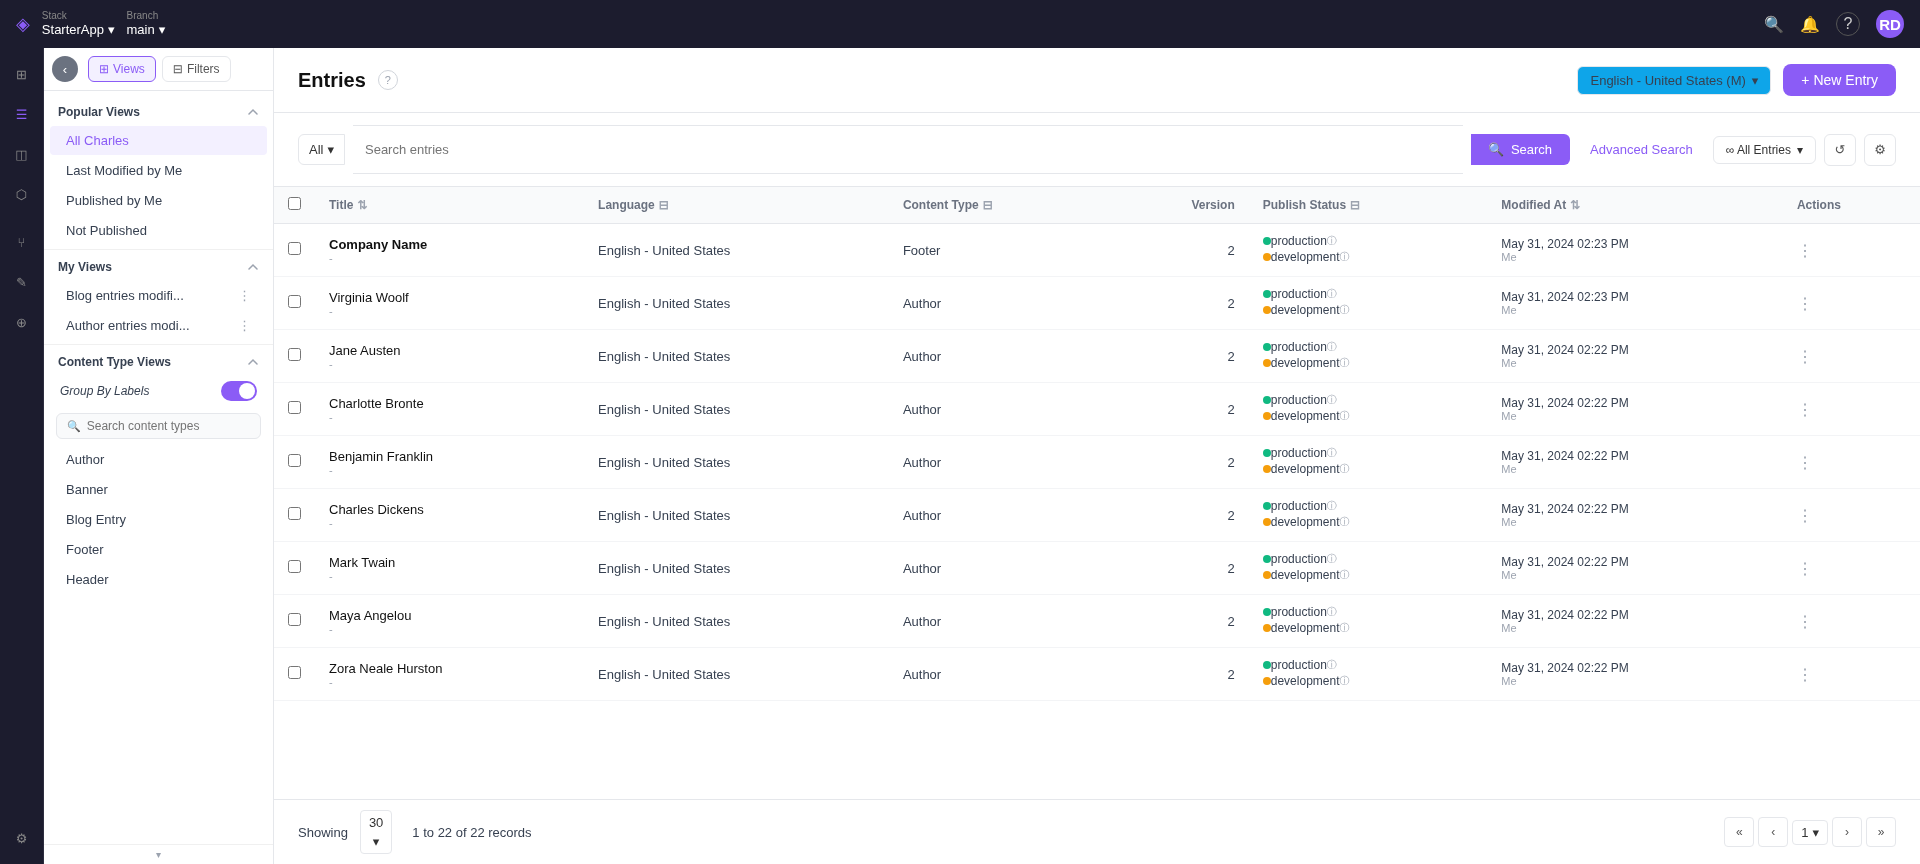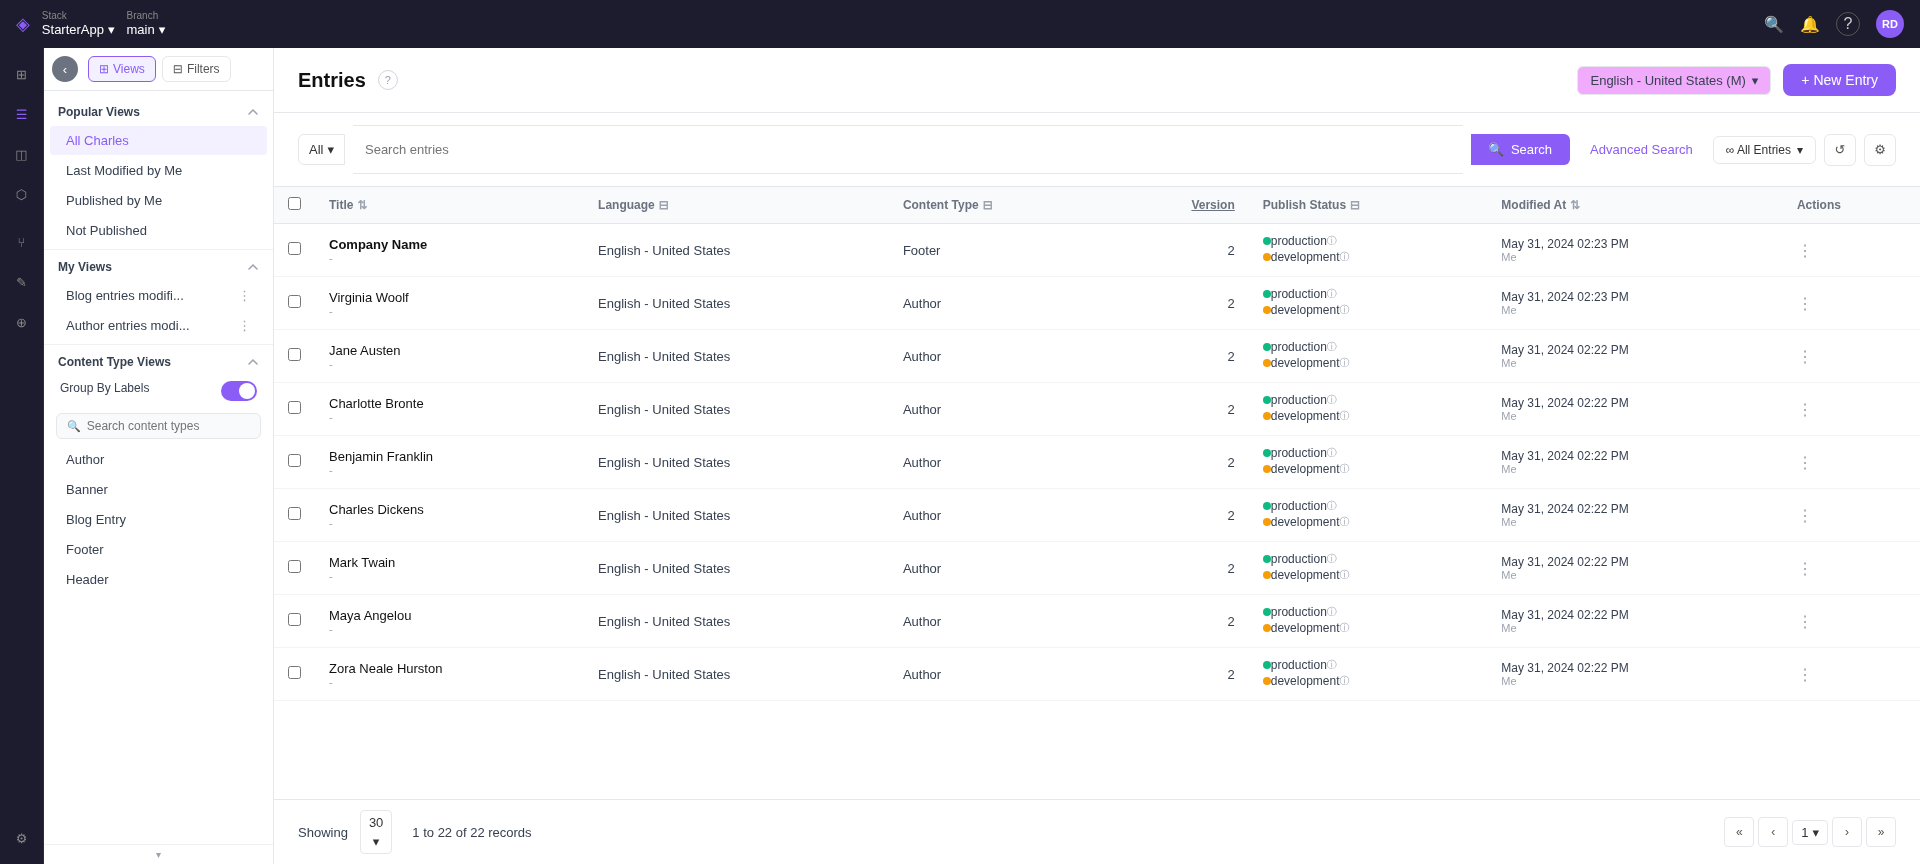--- a/index.html
+++ b/index.html
@@ -12,21 +12,21 @@
     }
     .top-nav-left { display: flex; align-items: center; gap: 12px; }
     .top-nav-logo { color: #8b5cf6; font-size: 18px; }
     .top-nav-stack { display: flex; flex-direction: column; line-height: 1.2; }
     .top-nav-stack .stack-label { font-size: 10px; color: #888; }
     .top-nav-stack .stack-name { font-size: 13px; color: #fff; display: flex; align-items: center; gap: 4px; }
     .top-nav-branch { display: flex; flex-direction: column; line-height: 1.2; }
     .top-nav-branch .branch-label { font-size: 10px; color: #888; }
     .top-nav-branch .branch-name { font-size: 13px; color: #fff; display: flex; align-items: center; gap: 4px; }
     .top-nav-right { display: flex; align-items: center; gap: 16px; color: #ccc; }
-    .avatar { width: 28px; height: 28px; border-radius: 50%; background: #8b5cf6; display: flex; align-items: center; justify-content: center; color: #fff; font-size: 11px; font-weight: bold; }
+    .avatar { width: 28px; height: 28px; border-radius: 50%; background: #8b5cf6; display: flex; align-items: center; justify-content: center; color: #fff; font-size: 15px; font-weight: bold; }
 
     
     .main-layout { display: flex; height: calc(864px - 48px); }
 
     
     .icon-sidebar {
       width: 44px; background: #1c1c2e; display: flex; flex-direction: column; align-items: center; padding: 8px 0; gap: 4px; border-right: 1px solid #2d2d3f;
     }
     .icon-sidebar-item { width: 36px; height: 36px; display: flex; align-items: center; justify-content: center; border-radius: 6px; color: #888; cursor: pointer; }
     .icon-sidebar-item.active { color: #8b5cf6; }
@@ -46,39 +46,39 @@
     .section-header-title { font-weight: 600; font-size: 12px; color: #374151; }
     .section-header svg { color: #9ca3af; }
 
     .nav-item { padding: 7px 16px; cursor: pointer; font-size: 13px; color: #374151; border-radius: 4px; margin: 1px 6px; }
     .nav-item.active { background: #f3f0ff; color: #8b5cf6; font-weight: 500; }
 
     .my-views-item { display: flex; align-items: center; justify-content: space-between; padding: 7px 16px; cursor: pointer; font-size: 13px; color: #374151; border-radius: 4px; margin: 1px 6px; }
 
     .section-divider { border: none; border-top: 1px solid #f0f0f0; margin: 4px 0; }
 
-    .group-by-row { display: flex; align-items: flex-start; justify-content: space-between; padding: 6px 16px; }
+    .group-by-row { display: flex; align-items: center; justify-content: space-between; padding: 6px 16px; font-style: italic; }
     .group-by-label { font-size: 12px; color: #374151; }
     .toggle { width: 36px; height: 20px; border-radius: 10px; background: #8b5cf6; position: relative; cursor: pointer; }
     .toggle-knob { width: 16px; height: 16px; border-radius: 50%; background: #fff; position: absolute; top: 2px; right: 2px; }
 
     .search-content-types { margin: 6px 12px; display: flex; align-items: center; gap: 6px; padding: 5px 10px; border: 1px solid #e5e7eb; border-radius: 6px; background: #f9fafb; }
     .search-content-types input { border: none; background: none; outline: none; font-size: 12px; color: #374151; width: 100%; }
 
     .content-type-item { padding: 7px 16px; cursor: pointer; font-size: 13px; color: #374151; border-radius: 4px; margin: 1px 6px; }
 
     
     .main-content { flex: 1; display: flex; flex-direction: column; overflow: hidden; background: #f5f7fa; }
 
     
     .content-header { display: flex; align-items: center; padding: 16px 24px; background: #fff; border-bottom: 1px solid #e5e7eb; gap: 12px; }
     .entries-title { font-size: 20px; font-weight: 600; color: #111; }
     .help-icon { color: #9ca3af; cursor: pointer; }
     .content-header-right { margin-left: auto; display: flex; align-items: center; gap: 12px; }
-    .lang-selector { display: flex; align-items: center; gap: 6px; padding: 6px 12px; border: 1px solid #e5e7eb; border-radius: 6px; background: #f0abfc; cursor: pointer; font-size: 13px; color: #374151; }
+    .lang-selector { display: flex; align-items: center; gap: 6px; padding: 6px 12px; border: 1px solid #e5e7eb; border-radius: 6px; background: #0ea5e9; cursor: pointer; font-size: 13px; color: #374151; }
     .new-entry-btn { display: flex; align-items: center; gap: 6px; padding: 8px 18px; background: #8b5cf6; color: #fff; border: none; border-radius: 8px; cursor: pointer; font-size: 14px; font-weight: 500; }
 
     
     .search-bar { display: flex; align-items: center; padding: 12px 24px; background: #fff; border-bottom: 1px solid #e5e7eb; gap: 8px; }
     .search-filter-select { display: flex; align-items: center; gap: 4px; padding: 7px 10px; border: 1px solid #e5e7eb; border-radius: 6px 0 0 6px; background: #fff; font-size: 13px; cursor: pointer; }
     .search-input { flex: 1; padding: 16px 12px; border: 1px solid #e5e7eb; border-left: none; border-right: none; outline: none; font-size: 13px; }
     .search-btn { display: flex; align-items: center; gap: 6px; padding: 8px 18px; background: #8b5cf6; color: #fff; border: none; border-radius: 0 6px 6px 0; cursor: pointer; font-size: 13px; font-weight: 500; }
     .advanced-search-btn { padding: 7px 12px; background: none; border: none; color: #8b5cf6; cursor: pointer; font-size: 13px; font-weight: 500; }
     .search-bar-right { margin-left: auto; display: flex; align-items: center; gap: 8px; }
     .all-entries-btn { display: flex; align-items: center; gap: 6px; padding: 6px 12px; border: 1px solid #e5e7eb; border-radius: 6px; background: #fff; font-size: 12px; cursor: pointer; }
@@ -293,21 +293,21 @@
                   <span>Language</span>
                   <span style="cursor:pointer;color:#9ca3af;">⊟</span>
                 </div>
               </th>
               <th>
                 <div class="th-inner">
                   <span>Content Type</span>
                   <span style="cursor:pointer;color:#9ca3af;">⊟</span>
                 </div>
               </th>
-              <th style="text-align:right;text-decoration:underline;">
+              <th style="text-align:right;">
                 <div class="th-inner" style="justify-content:flex-end;">
                   <span>Version</span>
                 </div>
               </th>
               <th>
                 <div class="th-inner">
                   <span>Publish Status</span>
                   <span style="cursor:pointer;color:#9ca3af;">⊟</span>
                 </div>
               </th>

